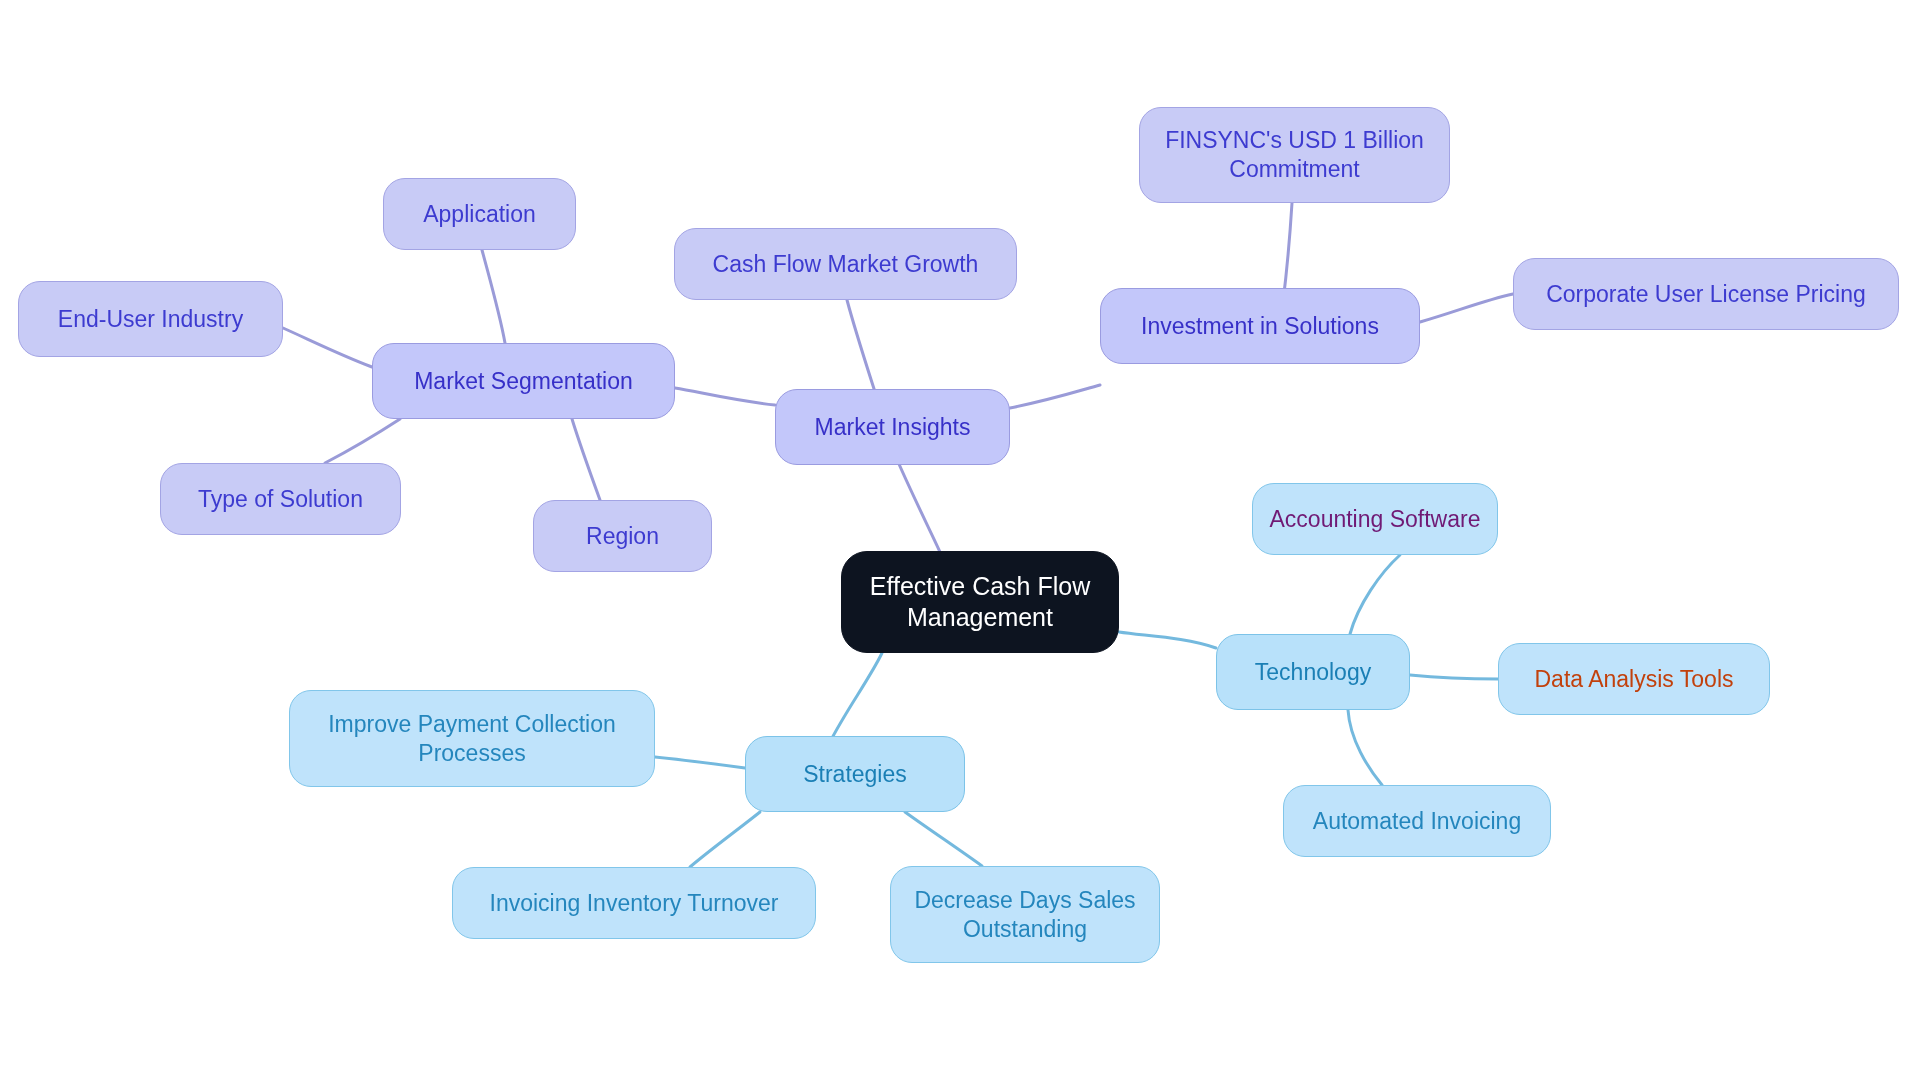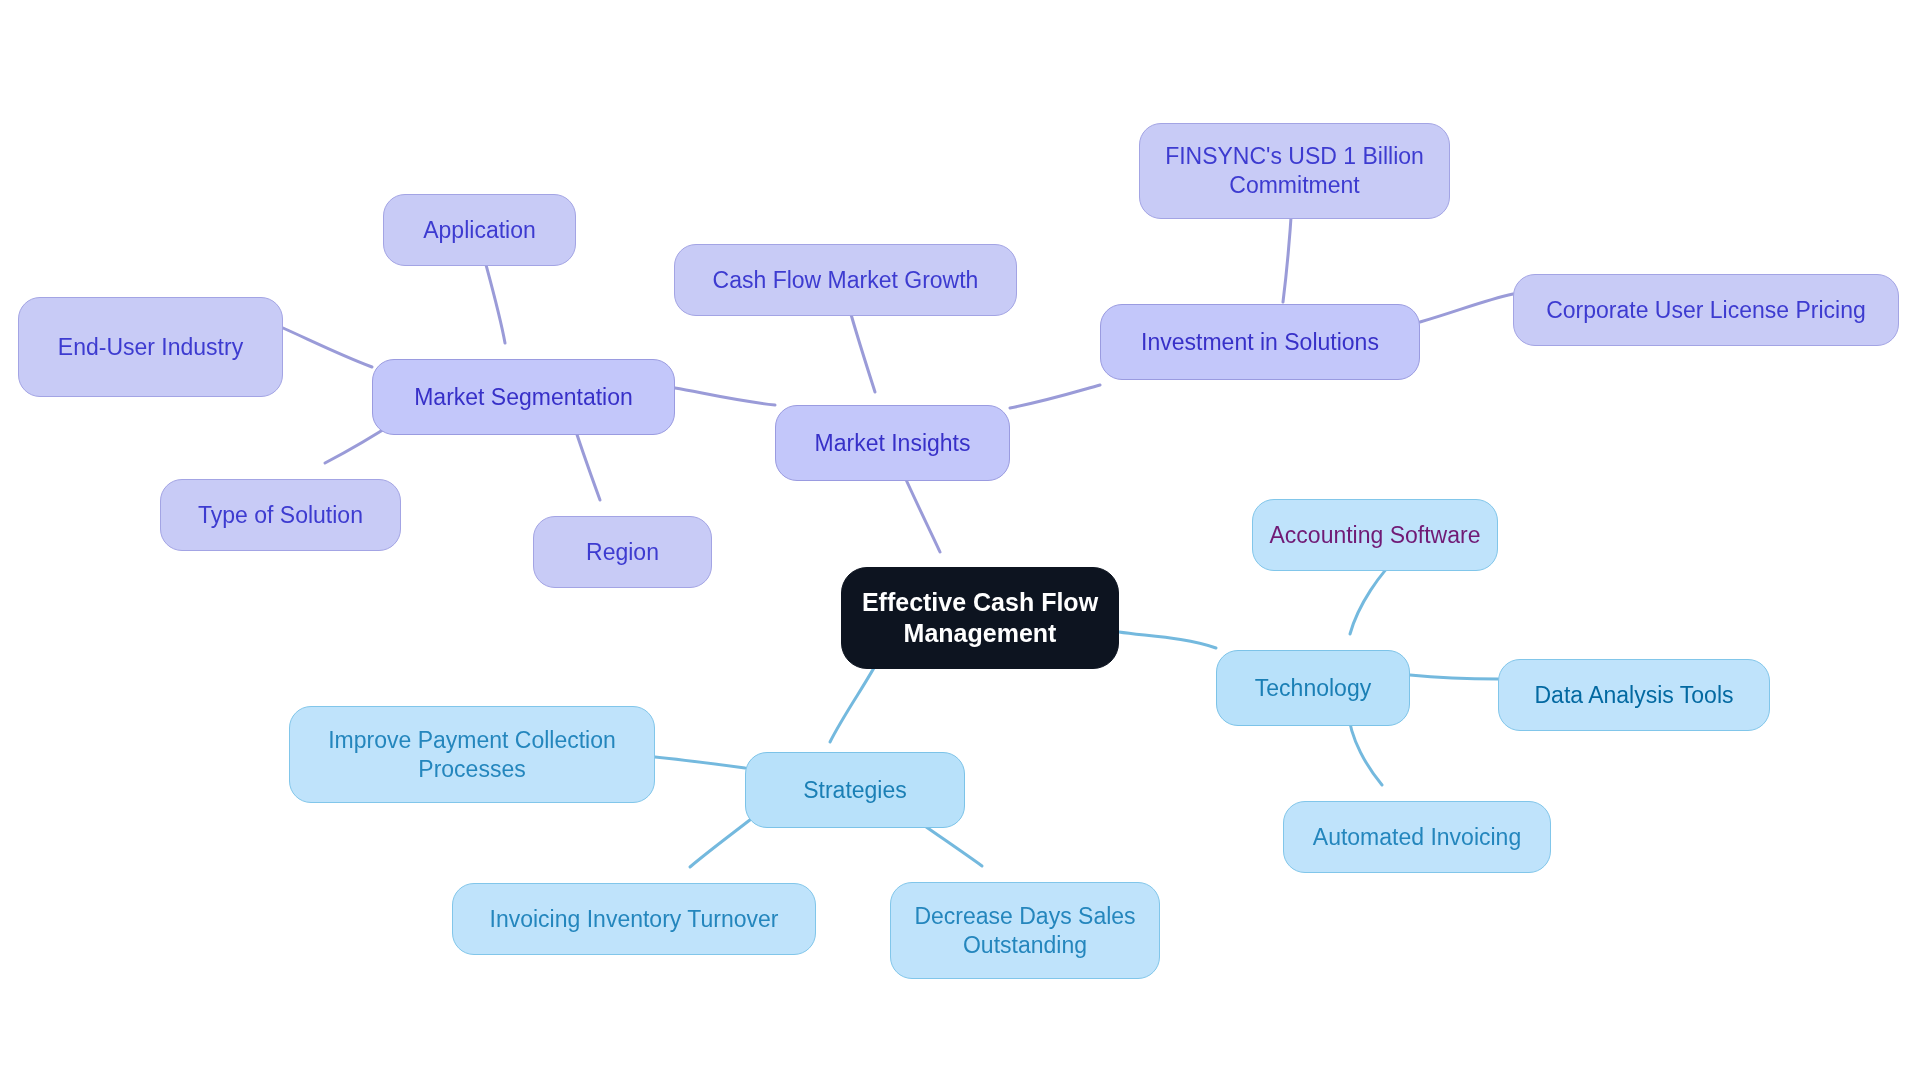--- a/index.html
+++ b/index.html
@@ -30,26 +30,24 @@
     align-items: center;
     justify-content: center;
     text-align: center;
     border-radius: 22px;
     border-style: solid;
     border-width: 1.6px;
     line-height: 1.26;
     white-space: pre-line;
     padding: 0 10px;
     z-index: 2;
-    margin-top: 16px;
   }
   .node.root {
     border-radius: 26px;
     border-width: 1px;
-    font-weight: bold;
   }
 </style>
 </head>
 <body>
 
 <div id="canvas">
   <svg id="edge-layer" viewBox="0 0 1920 1083" xmlns="http://www.w3.org/2000/svg">
       <path d="M 940 552 C 930 530 905 480 890 443" fill="none" stroke="#9a9bd8" stroke-width="3" stroke-linecap="round"></path>
       <path d="M 875 392 C 868 370 855 330 847 300" fill="none" stroke="#9a9bd8" stroke-width="3" stroke-linecap="round"></path>
       <path d="M 775 405 C 730 400 700 392 675 388" fill="none" stroke="#9a9bd8" stroke-width="3" stroke-linecap="round"></path>
@@ -71,25 +69,25 @@
     </svg>
   <div id="node-layer">
       <div class="node root" style="left: 841px; top: 551px; width: 278px; height: 102px; background: rgb(13, 20, 32); color: rgb(255, 255, 255); border-color: rgb(13, 20, 32); font-size: 25px;">Effective Cash Flow Management</div>
       <div class="node" style="left: 775px; top: 389px; width: 235px; height: 76px; background: rgb(195, 199, 250); color: rgb(55, 48, 200); border-color: rgb(154, 155, 224); font-size: 23px;">Market Insights</div>
       <div class="node" style="left: 674px; top: 228px; width: 343px; height: 72px; background: rgb(200, 203, 246); color: rgb(61, 59, 208); border-color: rgb(163, 164, 228); font-size: 23px;">Cash Flow Market Growth</div>
       <div class="node" style="left: 1100px; top: 288px; width: 320px; height: 76px; background: rgb(195, 199, 250); color: rgb(55, 48, 200); border-color: rgb(154, 155, 224); font-size: 23px;">Investment in Solutions</div>
       <div class="node" style="left: 1139px; top: 107px; width: 311px; height: 96px; background: rgb(200, 203, 246); color: rgb(61, 59, 208); border-color: rgb(163, 164, 228); font-size: 23px;">FINSYNC's USD 1 Billion Commitment</div>
       <div class="node" style="left: 1513px; top: 258px; width: 386px; height: 72px; background: rgb(200, 203, 246); color: rgb(61, 59, 208); border-color: rgb(163, 164, 228); font-size: 23px;">Corporate User License Pricing</div>
       <div class="node" style="left: 372px; top: 343px; width: 303px; height: 76px; background: rgb(195, 199, 250); color: rgb(55, 48, 200); border-color: rgb(154, 155, 224); font-size: 23px;">Market Segmentation</div>
       <div class="node" style="left: 383px; top: 178px; width: 193px; height: 72px; background: rgb(200, 203, 246); color: rgb(61, 59, 208); border-color: rgb(163, 164, 228); font-size: 23px;">Application</div>
-      <div class="node" style="left: 18px; top: 281px; width: 265px; height: 100px; background: rgb(200, 203, 246); color: rgb(61, 59, 208); border-color: rgb(163, 164, 228); font-size: 23px;">End-User Industry</div>
+      <div class="node" style="left: 18px; top: 281px; width: 265px; height: 76px; background: rgb(200, 203, 246); color: rgb(61, 59, 208); border-color: rgb(163, 164, 228); font-size: 23px;">End-User Industry</div>
       <div class="node" style="left: 160px; top: 463px; width: 241px; height: 72px; background: rgb(200, 203, 246); color: rgb(61, 59, 208); border-color: rgb(163, 164, 228); font-size: 23px;">Type of Solution</div>
       <div class="node" style="left: 533px; top: 500px; width: 179px; height: 72px; background: rgb(200, 203, 246); color: rgb(61, 59, 208); border-color: rgb(163, 164, 228); font-size: 23px; text-align: right;">Region</div>
       <div class="node" style="left: 1216px; top: 634px; width: 194px; height: 76px; background: rgb(184, 225, 250); color: rgb(26, 127, 181); border-color: rgb(124, 195, 232); font-size: 23px;">Technology</div>
       <div class="node" style="left: 1252px; top: 483px; width: 246px; height: 72px; background: rgb(191, 227, 251); color: #701a75; border-color: rgb(129, 198, 234); font-size: 23px;">Accounting Software</div>
-      <div class="node" style="left: 1498px; top: 643px; width: 272px; height: 72px; background: rgb(191, 227, 251); color: #0369a1; border-color: rgb(129, 198, 234); font-size: 23px;">Data Analysis Tools</div>
+      <div class="node" style="left: 1498px; top: 643px; width: 272px; height: 72px; background: rgb(191, 227, 251); color: #c2410c; border-color: rgb(129, 198, 234); font-size: 23px;">Data Analysis Tools</div>
       <div class="node" style="left: 1283px; top: 785px; width: 268px; height: 72px; background: rgb(191, 227, 251); color: rgb(36, 134, 189); border-color: rgb(129, 198, 234); font-size: 23px;">Automated Invoicing</div>
       <div class="node" style="left: 745px; top: 736px; width: 220px; height: 76px; background: rgb(184, 225, 250); color: rgb(26, 127, 181); border-color: rgb(124, 195, 232); font-size: 23px;">Strategies</div>
       <div class="node" style="left: 289px; top: 690px; width: 366px; height: 97px; background: rgb(191, 227, 251); color: rgb(36, 134, 189); border-color: rgb(129, 198, 234); font-size: 23px;">Improve Payment Collection Processes</div>
       <div class="node" style="left: 452px; top: 867px; width: 364px; height: 72px; background: rgb(191, 227, 251); color: rgb(36, 134, 189); border-color: rgb(129, 198, 234); font-size: 23px;">Invoicing Inventory Turnover</div>
       <div class="node" style="left: 890px; top: 866px; width: 270px; height: 97px; background: rgb(191, 227, 251); color: rgb(36, 134, 189); border-color: rgb(129, 198, 234); font-size: 23px;">Decrease Days Sales Outstanding</div>
     </div>
 </div>
 
 </body></html>

